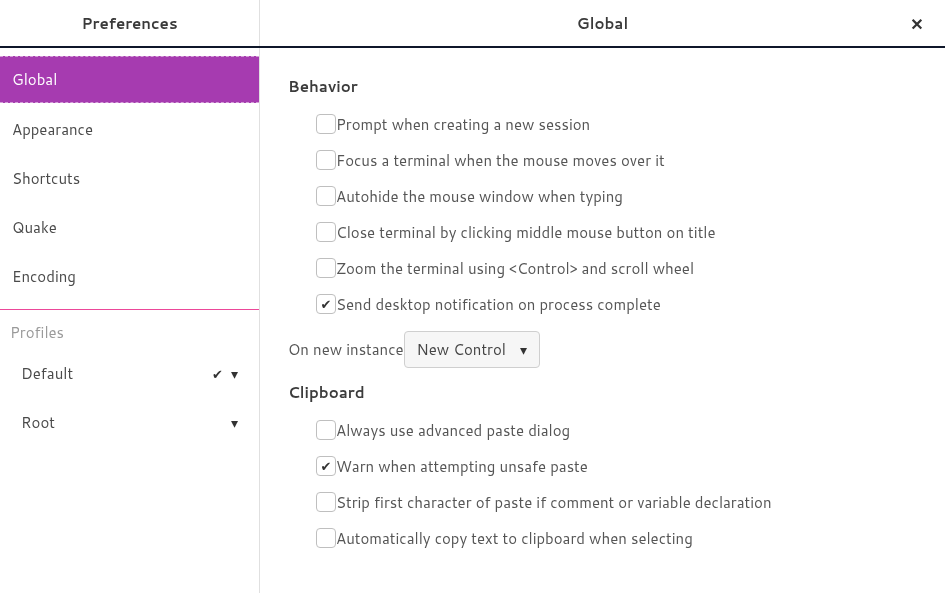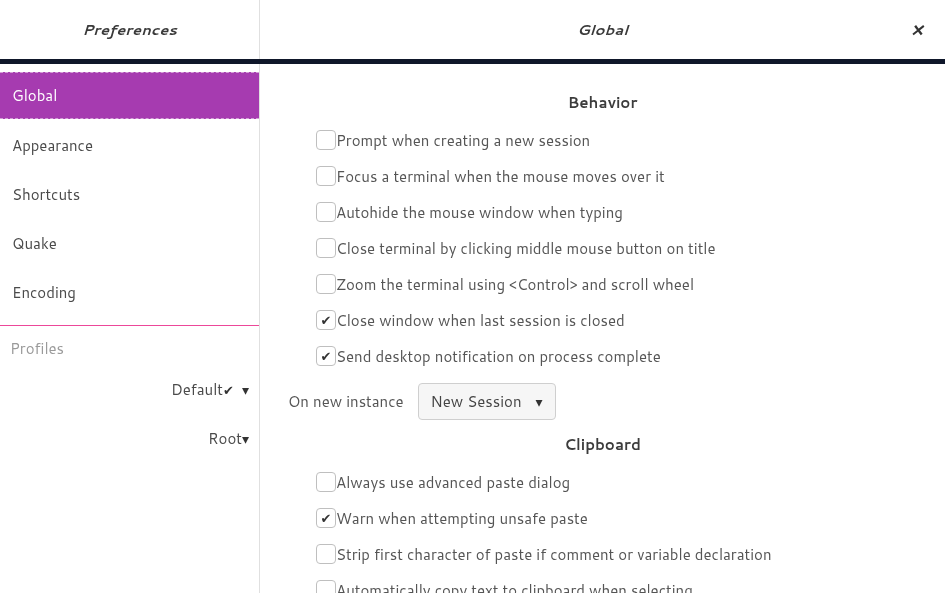--- a/index.html
+++ b/index.html
@@ -8,23 +8,22 @@
   background: #fff;
   color: #4a4a4a;
   width: 945px;
   height: 593px;
   overflow: hidden;
   display: flex;
   flex-direction: column;
 }
 .header {
   display: flex;
-  height: 64px;
-  border-bottom: 5px solid #0f172a;
-  font-style: italic;
+  height: 48px;
+  border-bottom: 2px solid #0f172a;
 }
 .header-left {
   width: 260px;
   border-right: 1px solid #e0e0e0;
   display: flex;
   align-items: center;
   justify-content: center;
   font-weight: 700;
   color: #3a3a3a;
   font-size: 15px;
@@ -80,24 +79,24 @@
   border-bottom: 1px dashed #d49fd8;
 }
 .section-header {
   padding: 12px 10px 6px 10px;
   font-size: 15px;
   color: #9a9a9a;
   border-top: 1px solid #ec4899;
   margin-top: 8px;
 }
 .profile-item {
-  padding: 14px 10px;
-  display: flex;
-  align-items: center;
-  justify-content: flex-end;
+  padding: 14px 21px;
+  display: flex;
+  align-items: center;
+  justify-content: space-between;
   font-size: 15px;
   color: #4a4a4a;
   cursor: pointer;
 }
 .profile-icons {
   display: flex;
   align-items: center;
   gap: 8px;
 }
 .check-icon::before { content: "✔"; font-size: 13px; color: #333; }
@@ -105,21 +104,20 @@
 .content {
   flex: 1;
   padding: 20px 28px;
   overflow-y: auto;
 }
 .group-title {
   font-weight: 700;
   font-size: 15px;
   color: #3c3c3c;
   margin: 8px 0 10px 0;
-  text-align: center;
 }
 .group {
   display: flex;
   flex-direction: column;
   gap: 2px;
   padding-left: 28px;
 }
 .opt {
   display: flex;
   align-items: center;
@@ -140,21 +138,21 @@
   cursor: pointer;
 }
 .checkbox.checked::before {
   content: "✔";
   font-size: 13px;
   color: #333;
 }
 .inline-row {
   display: flex;
   align-items: center;
-  gap: 14px;
+  gap: 0;
   margin-top: 8px;
   margin-bottom: 6px;
   font-size: 15px;
   color: #555;
 }
 .select {
   border: 1px solid #cfcfcf;
   border-radius: 4px;
   padding: 7px 12px;
   display: inline-flex;
@@ -239,31 +237,27 @@
       <div class="opt">
         <span class="checkbox"></span>
         <span>Close terminal by clicking middle mouse button on title</span>
       </div>
       <div class="opt">
         <span class="checkbox"></span>
         <span>Zoom the terminal using &lt;Control&gt; and scroll wheel</span>
       </div>
       <div class="opt">
         <span class="checkbox checked"></span>
-        <span>Close window when last session is closed</span>
-      </div>
-      <div class="opt">
-        <span class="checkbox checked"></span>
         <span>Send desktop notification on process complete</span>
       </div>
 
       <div class="inline-row" style="margin-left:-28px;">
         <span>On new instance</span>
         <span class="select">
-          <span>New Session</span>
+          <span>New Control</span>
           <span class="chevron-down-icon"></span>
         </span>
       </div>
     </div>
 
     <div class="group-title">Clipboard</div>
     <div class="group">
       <div class="opt">
         <span class="checkbox"></span>
         <span>Always use advanced paste dialog</span>

